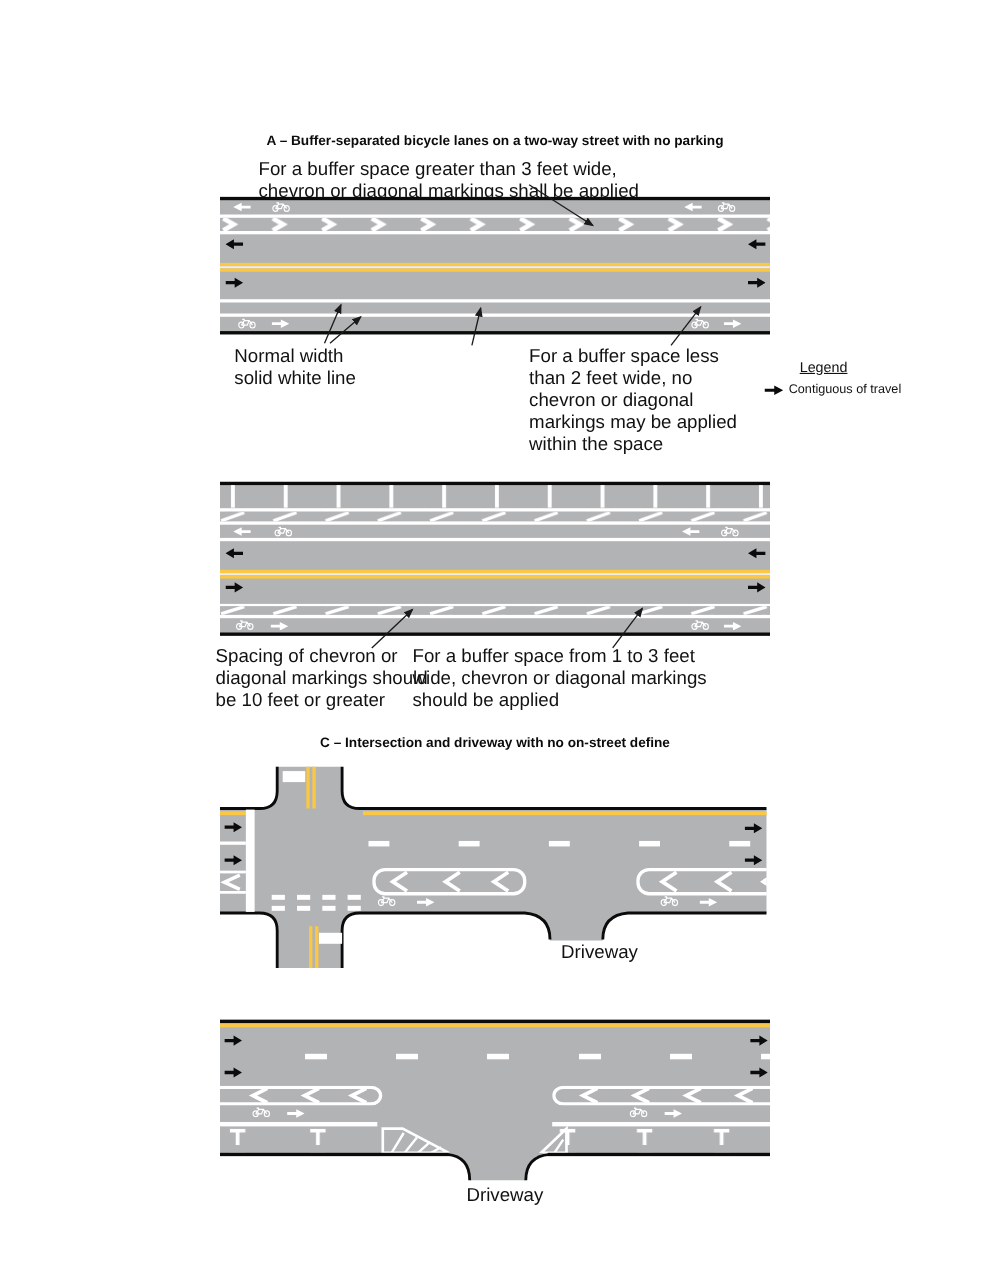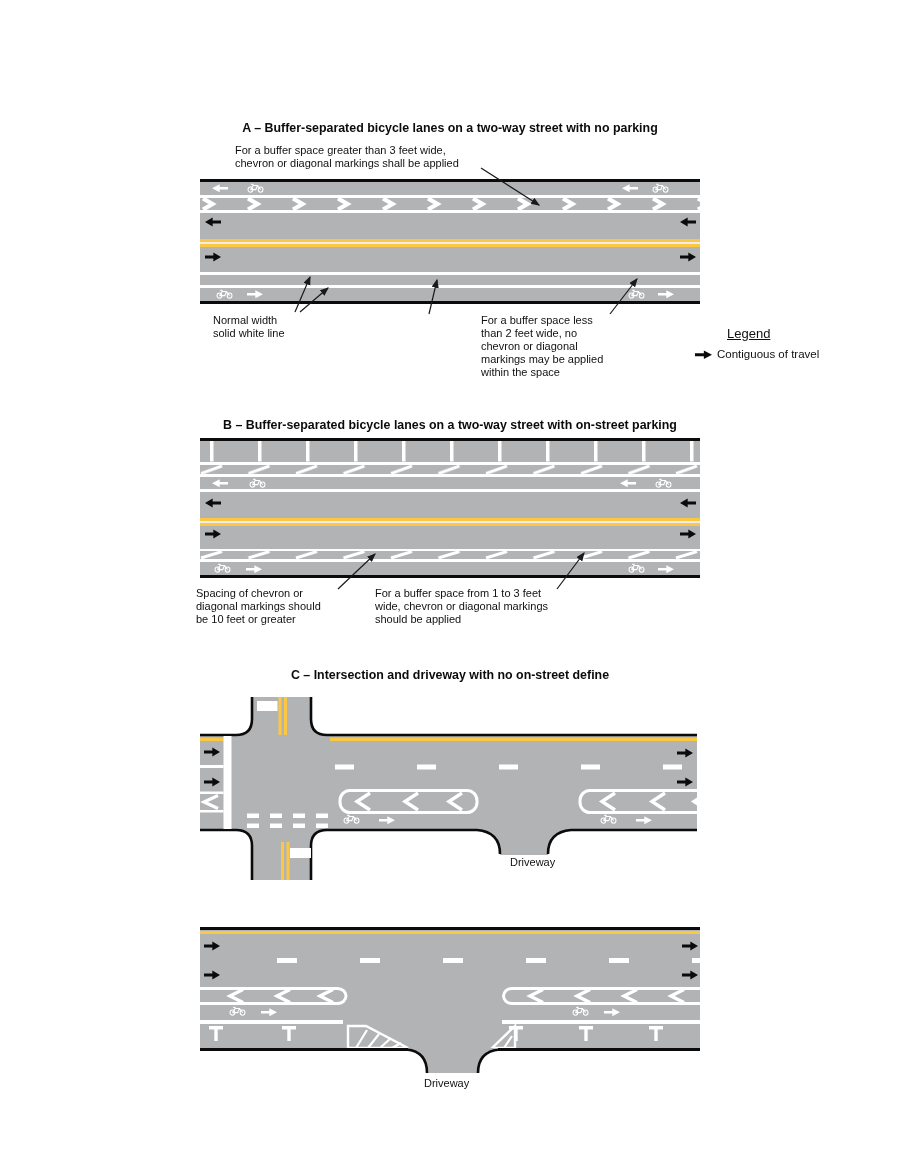--- a/index.html
+++ b/index.html
@@ -7,21 +7,21 @@
         font-family:"Liberation Sans",sans-serif;color:#111}
   .abs{position:absolute}
   .road{position:absolute;background:#b1b3b5}
   .row{position:absolute;left:0;width:100%}
   .wl{position:absolute;background:#ffffff}
   .yl{position:absolute;background:#fcc843}
   .gapl{position:absolute;background:#ededee}
   .bl{position:absolute;background:#0b0b0b}
   .ptitle{position:absolute;width:500px;text-align:center;font-weight:bold;
           font-size:12.4px;line-height:1.1;color:#0b0b0b}
-  .callout{position:absolute;font-size:11px;line-height:1.18;white-space:pre-line;color:#111}
+  .callout{position:absolute;font-size:17px;line-height:1.18;white-space:pre-line;color:#111}
   .icon{position:absolute;line-height:0}
   .icon svg{display:block;width:100%;height:100%}
   .ic-white{color:#ffffff}
   .ic-black{color:#0b0b0b}
   .legend-title{position:absolute;font-size:13px;text-decoration:underline;color:#111}
   .legend-item{position:absolute;font-size:11.5px;color:#111}
   .dashline{position:absolute;height:5px;background:repeating-linear-gradient(90deg,#fff 0 20px,transparent 20px 83px)}
   svg{overflow:hidden}
 </style>
 </head>
@@ -137,21 +137,20 @@
 within the space</div>
 
   <div class="legend-title" style="left:727px;top:326px">Legend</div>
   <div class="icon ic-black" style="left:695px;top:350px;width:17px;height:9.5px">
       <svg viewBox="0 0 24 12" preserveAspectRatio="none">
         <path d="M0 4.2 H12.5 V0.5 L24 6 L12.5 11.5 V7.8 H0 Z" fill="currentColor"></path>
       </svg>
     </div>
   <div class="legend-item" style="left:717px;top:348px">Contiguous of travel</div>
 
-  <div class="ptitle" style="left:200px;top:419px">B – Buffer-separated bicycle lanes on a two-way street with on-street parking</div>
 
   <div class="road" style="left:200px;top:438px;width:500px;height:140px">
     <div class="bl row" style="top:0;height:3px"></div>
 
     <svg class="abs" style="left:0;top:3px" width="500" height="20.5">
       <defs>
           <pattern id="ptickB" width="48" height="20.5" patternUnits="userSpaceOnUse">
         <rect x="10" y="0" width="3.5" height="20.5" fill="#fff"></rect>
       </pattern>
         </defs>

